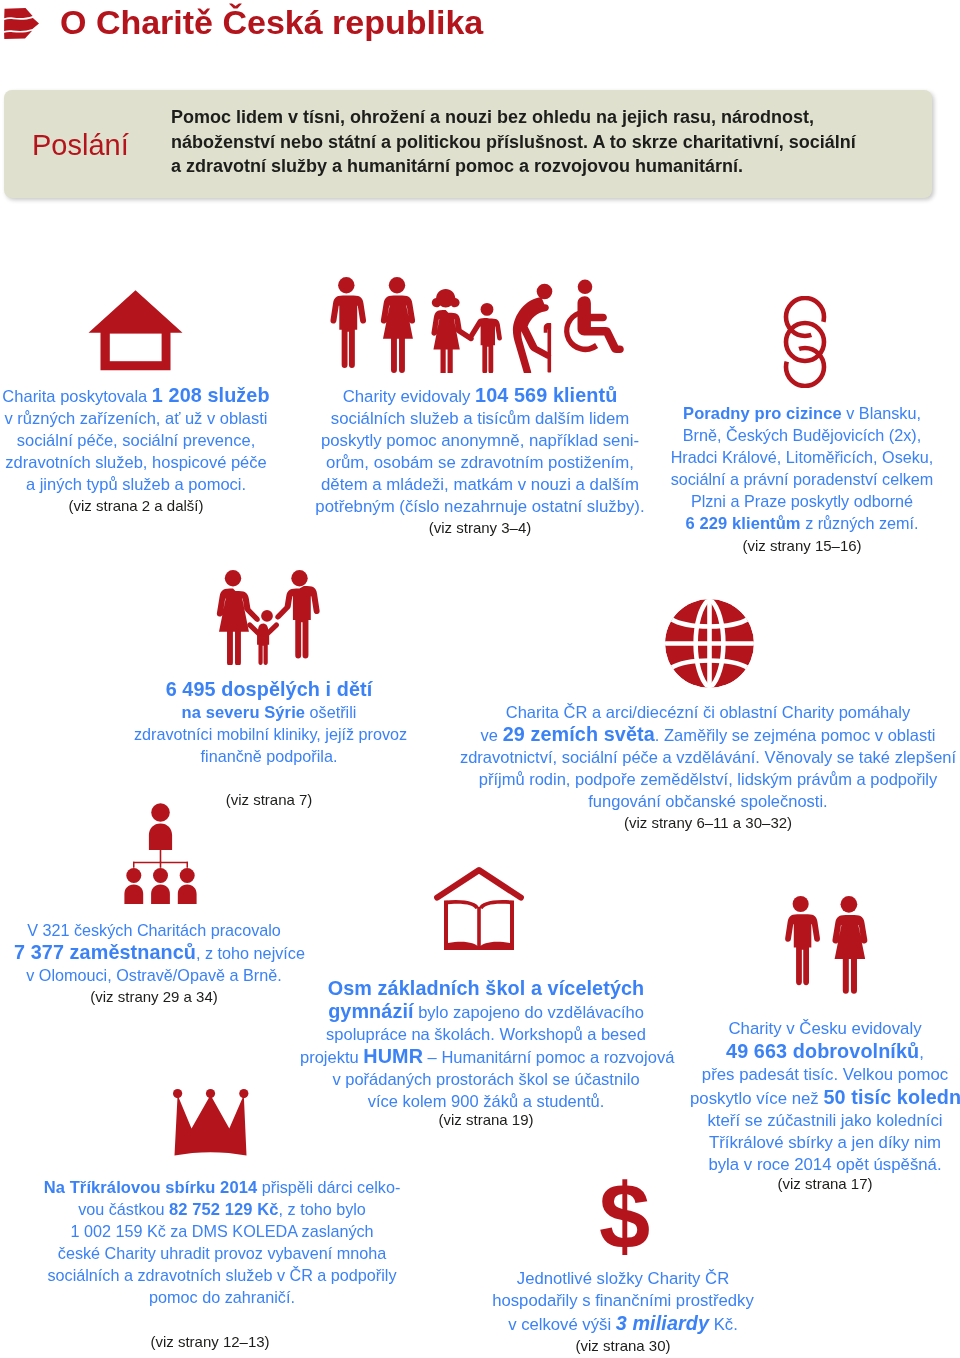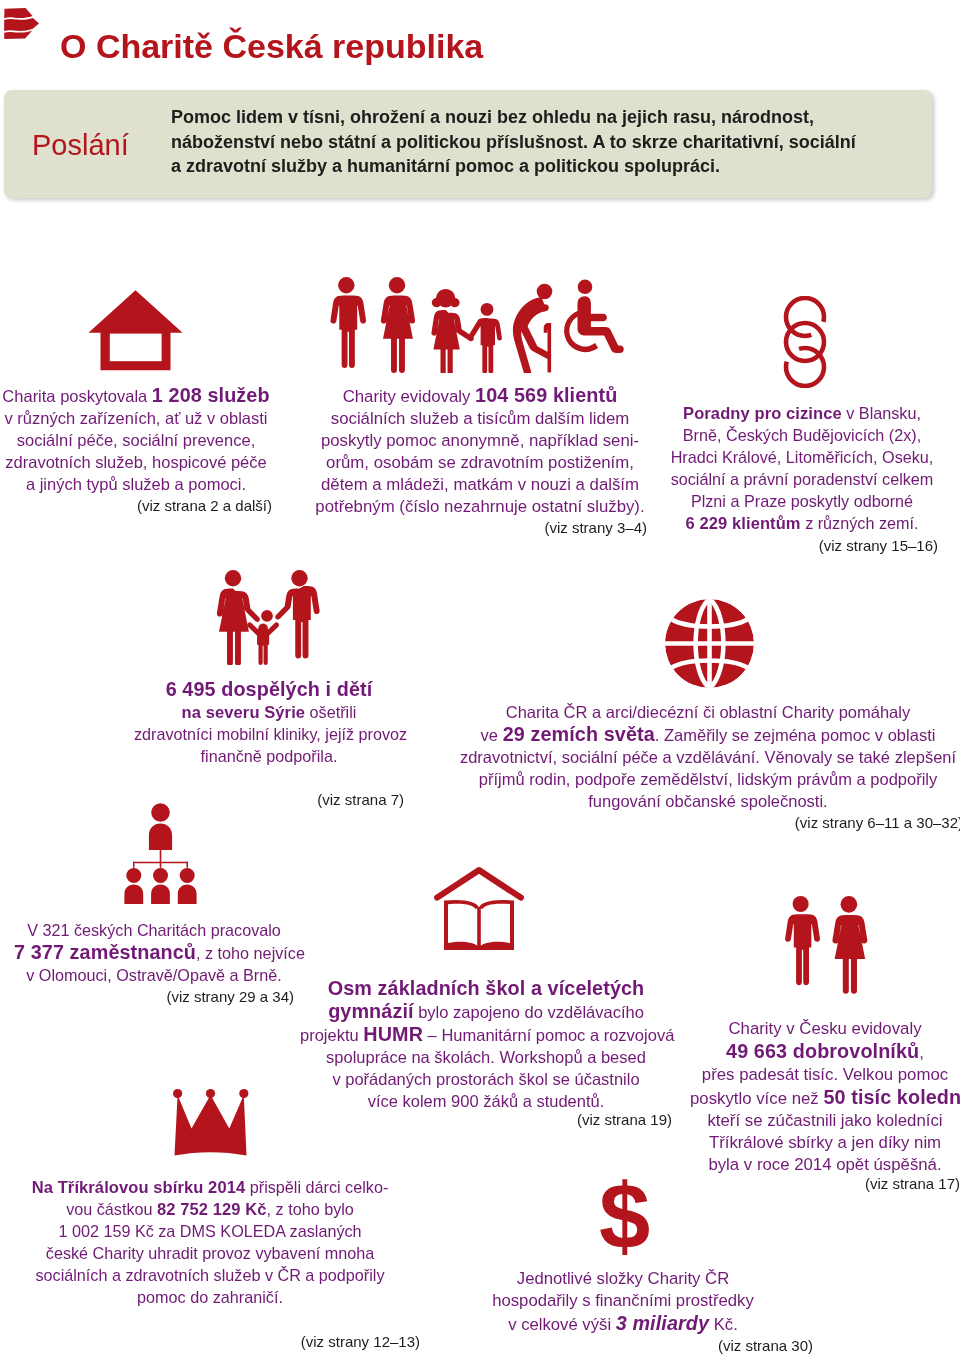--- a/index.html
+++ b/index.html
@@ -5,36 +5,36 @@
 <style>
   html,body{margin:0;padding:0;}
   body{width:960px;height:1358px;background:#ffffff;
        font-family:"Liberation Sans",sans-serif;color:#1d1d1b;
        position:relative;overflow:hidden;}
   .page{position:relative;width:960px;height:1358px;overflow:hidden;}
 
   
   #header-logo{position:absolute;left:3px;top:7px;width:46px;height:33px;}
   #header-title{position:absolute;left:60px;top:0px;font-size:34px;font-weight:bold;
-                color:#B4151C;white-space:nowrap;line-height:44px;margin-top:24px;}
+                color:#B4151C;white-space:nowrap;line-height:44px;}
 
   
   #mission-panel{position:absolute;left:4px;top:90px;width:928px;height:108px;
                  background:#DFE0CE;border-radius:8px;
                  box-shadow:2px 2px 4px rgba(0,0,0,0.22);}
   #mission-label{position:absolute;left:32px;top:128px;font-size:29px;font-weight:normal;
                  color:#B4151C;line-height:34px;white-space:nowrap;}
   #mission-text{position:absolute;left:171px;top:105px;width:700px;font-size:18px;
                 font-weight:bold;line-height:24.7px;color:#1d1d1b;white-space:nowrap;}
 
   
-  .tblk{position:absolute;text-align:center;font-size:17px;line-height:22px;color:#701a75;
+  .tblk{position:absolute;text-align:center;font-size:17px;line-height:22px;color:#3b82f6;
         white-space:nowrap;}
   .tblk .bold{font-weight:bold;font-size:18.8px;letter-spacing:0.1px;}
-  .tref{position:absolute;text-align:right;font-size:15px;line-height:21px;color:#1d1d1b;
+  .tref{position:absolute;text-align:center;font-size:15px;line-height:21px;color:#1d1d1b;
         white-space:nowrap;}
   .ic{position:absolute;}
 
   
   #blk-services{font-size:16.5px;}   #blk-services .bold{font-size:19.8px;}
   #blk-clients{font-size:16.8px;}    #blk-clients .bold{font-size:19.8px;}
   #blk-foreigners{font-size:16.2px;} #blk-foreigners .bold{font-size:16.5px;}
   #blk-syria{font-size:16.2px;}      #blk-syria .bold{font-size:19.8px;}
   #blk-syria .bold.phrase{font-size:16.5px;}
   #blk-world{font-size:16.5px;}      #blk-world .bold{font-size:19.8px;}
@@ -59,21 +59,21 @@
       </g>
     </svg>
   </div>
   <div id="header-title">O Charitě Česká republika</div>
 
   <div id="mission-panel"></div>
   <div id="mission-label">Poslání</div>
   <div id="mission-text">
       <div>Pomoc lidem v tísni, ohrožení a nouzi bez ohledu na jejich rasu, národnost,</div>
       <div>náboženství nebo státní a politickou příslušnost. A to skrze charitativní, sociální</div>
-      <div>a zdravotní služby a humanitární pomoc a politickou spolupráci.</div>
+      <div>a zdravotní služby a humanitární pomoc a rozvojovou humanitární.</div>
     </div>
 
   <div class="ic" id="icon-house" style="left:88px;top:289px;width:95px;height:82px;">
     <svg viewBox="0 0 95 82" width="95" height="82">
       <path fill="#B4151C" d="M47.5 1.2 L94.5 43.8 L82.5 43.8 L82.5 81.2 L12.5 81.2 L12.5 43.8 L0.5 43.8 Z"></path>
       <rect x="21.8" y="44.6" width="51.8" height="27.6" fill="#ffffff"></rect>
     </svg>
   </div>
   <div class="tblk" id="blk-services" style="left:0px;top:384px;width:272px;">
       <div><span>Charita poskytovala </span><span class="bold">1 208 služeb</span></div>
@@ -228,22 +228,22 @@
 <path fill="#B4151C" d="M43.2 41h3.6v43h-3.6z"></path>
 <path fill="#B4151C" d="M10 34.7C31 32.6 43 36 45 41.8l-3.6 1.2C39.8 38.7 29 36.3 10.4 38.4Z"></path>
 <path fill="#B4151C" d="M80 34.7C59 32.6 47 36 45 41.8l3.6 1.2C50.2 38.7 61 36.3 79.6 38.4Z"></path>
 <path fill="#B4151C" d="M14 77C30 74.2 41 76.5 45 81.5v1.2h-31Z"></path>
 <path fill="#B4151C" d="M76 77C60 74.2 49 76.5 45 81.5v1.2h31Z"></path>
 <path fill="#B4151C" d="M10 80h70v3.9h-70z"></path>
 </svg></div>
   <div class="tblk" id="blk-schools" style="left:300px;top:977px;width:372px;">
       <div><span class="bold">Osm základních škol a víceletých</span></div>
       <div><span class="bold">gymnázií</span><span> bylo zapojeno do vzdělávacího</span></div>
+      <div><span>spolupráce na školách. Workshopů a besed</span></div>
       <div><span>projektu </span><span class="bold">HUMR</span><span> – Humanitární pomoc a rozvojová</span></div>
-      <div><span>spolupráce na školách. Workshopů a besed</span></div>
       <div><span>v pořádaných prostorách škol se účastnilo</span></div>
       <div><span>více kolem 900 žáků a studentů.</span></div>
     </div>
   <div class="tref" style="left:300px;top:1109px;width:372px;">(viz strana 19)</div>
 
   <div class="ic" id="icon-two" style="left:783px;top:896px;width:90px;height:100px;"><svg viewBox="0 0 90 100" width="90" height="100">
         <g fill="#B4151C">
 <g transform="scale(0.98)">
 <circle cx="18" cy="8.2" r="8.2"></circle>
 <path d="M18 18.6c-4.9 0-7.8.2-9.3 1-2.5 1.3-3.5 3.7-3.95 6.6l-2.55 16.8c-.3 2 .75 3.4 2.55 3.6 1.85.2 3.05-.9 3.35-2.85l2.35-15h.55v23.9h2.35v35.1c0 2.1 1.1 3.25 2.95 3.25s2.95-1.15 2.95-3.25v-33h1.4v33c0 2.1 1.1 3.25 2.95 3.25s2.95-1.15 2.95-3.25v-35.1h2.35v-23.9h.55l2.35 15c.3 1.95 1.5 3.05 3.35 2.85 1.8-.2 2.85-1.6 2.55-3.6l-2.55-16.8c-.45-2.9-1.45-5.3-3.95-6.6-1.5-.8-4.4-1-9.3-1z"></path>
@@ -266,21 +266,21 @@
   <div class="tref" style="left:690px;top:1173px;width:270px;">(viz strana 17)</div>
 
   <div class="ic" id="icon-crown" style="left:173px;top:1089px;width:76px;height:68px;"><svg viewBox="0 0 76 68" width="76" height="68">
         <g fill="#B4151C">
 <circle cx="4.6" cy="4.6" r="4.6"></circle>
           <circle cx="37.5" cy="4.6" r="4.6"></circle>
           <circle cx="70.8" cy="4.6" r="4.6"></circle>
 <path d="M4.6 6L18.5 39.5 37.5 6 56.3 39.5 70.8 6 73.5 66.5C50 62 25 62 1.5 66.5Z"></path>
 </g>
       </svg></div>
-  <div class="tblk" id="blk-collection" style="left:0px;top:1176px;width:420px;">
+  <div class="tblk" id="blk-collection" style="left:12px;top:1176px;width:420px;">
       <div><span class="bold">Na Tříkrálovou sbírku 2014</span><span> přispěli dárci celko-</span></div>
       <div><span>vou částkou </span><span class="bold">82 752 129 Kč</span><span>, z toho bylo</span></div>
       <div><span>1 002 159 Kč za DMS KOLEDA zaslaných</span></div>
       <div><span>české Charity uhradit provoz vybavení mnoha</span></div>
       <div><span>sociálních a zdravotních služeb v ČR a podpořily</span></div>
       <div><span>pomoc do zahraničí.</span></div>
     </div>
   <div class="tref" style="left:0px;top:1331px;width:420px;">(viz strany 12–13)</div>
 
   <div class="ic" id="icon-dollar" style="left:599px;top:1170px;font-size:92px;line-height:92px;font-weight:bold;color:#B4151C;">$</div>

